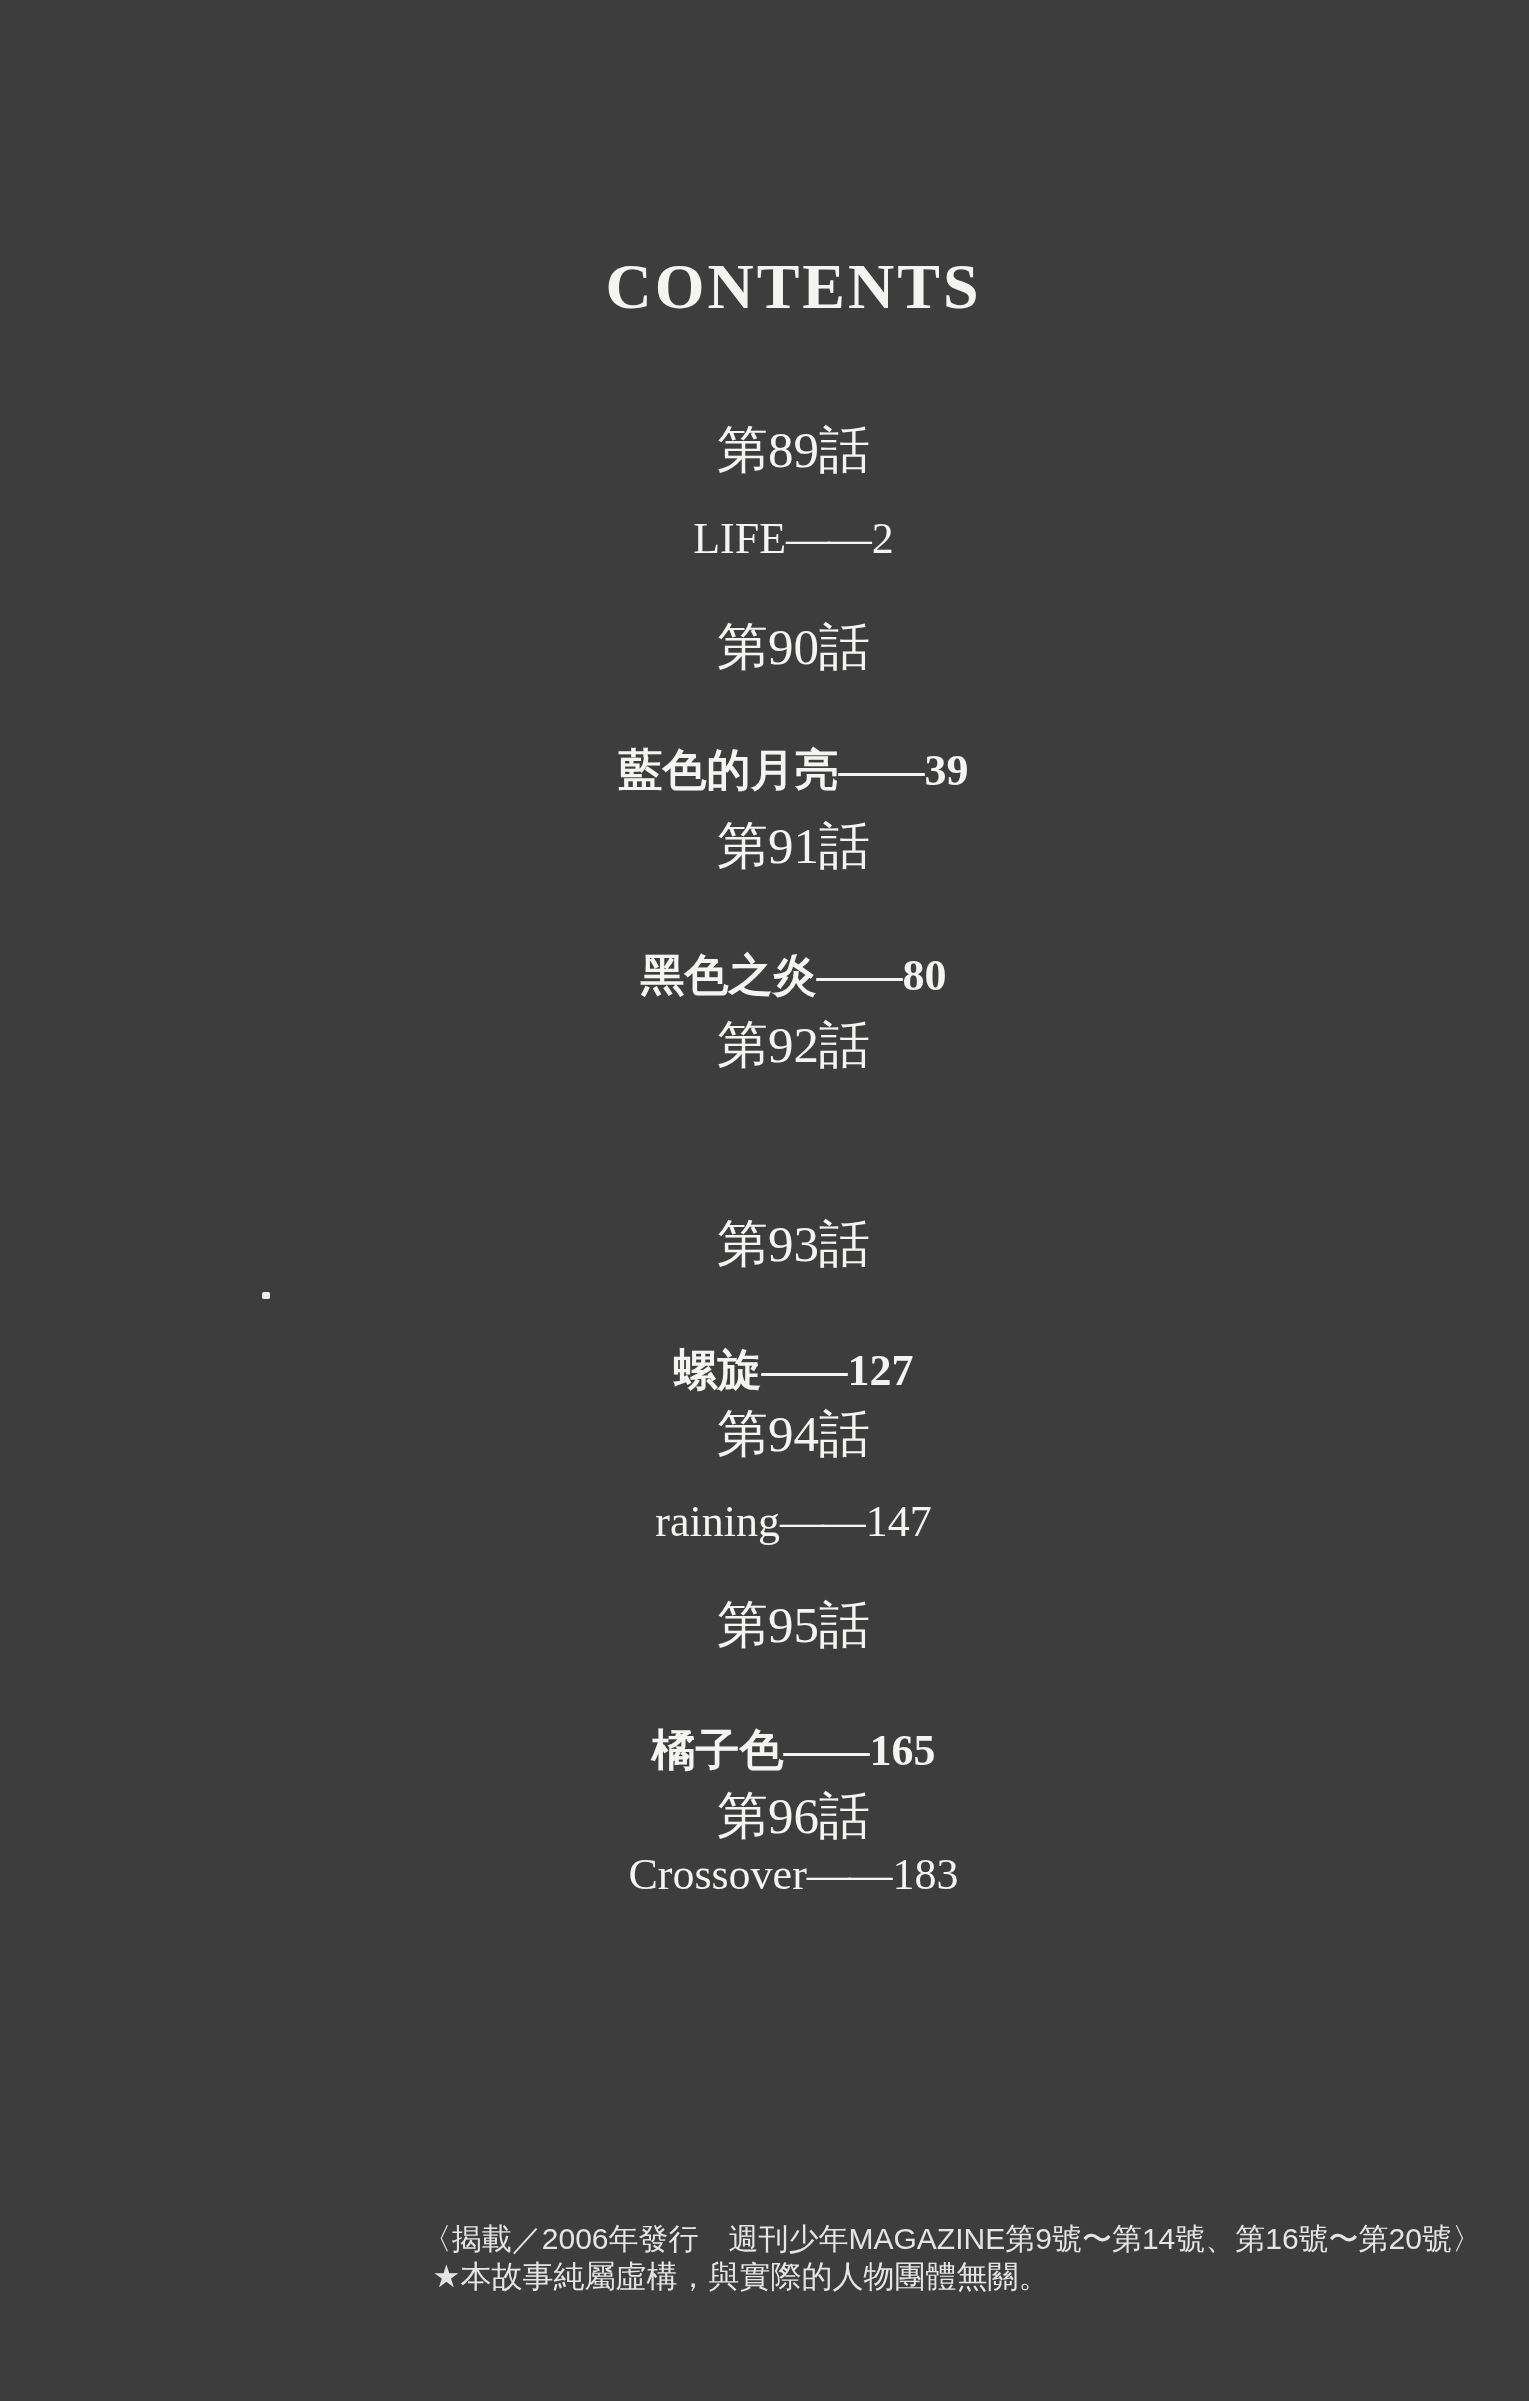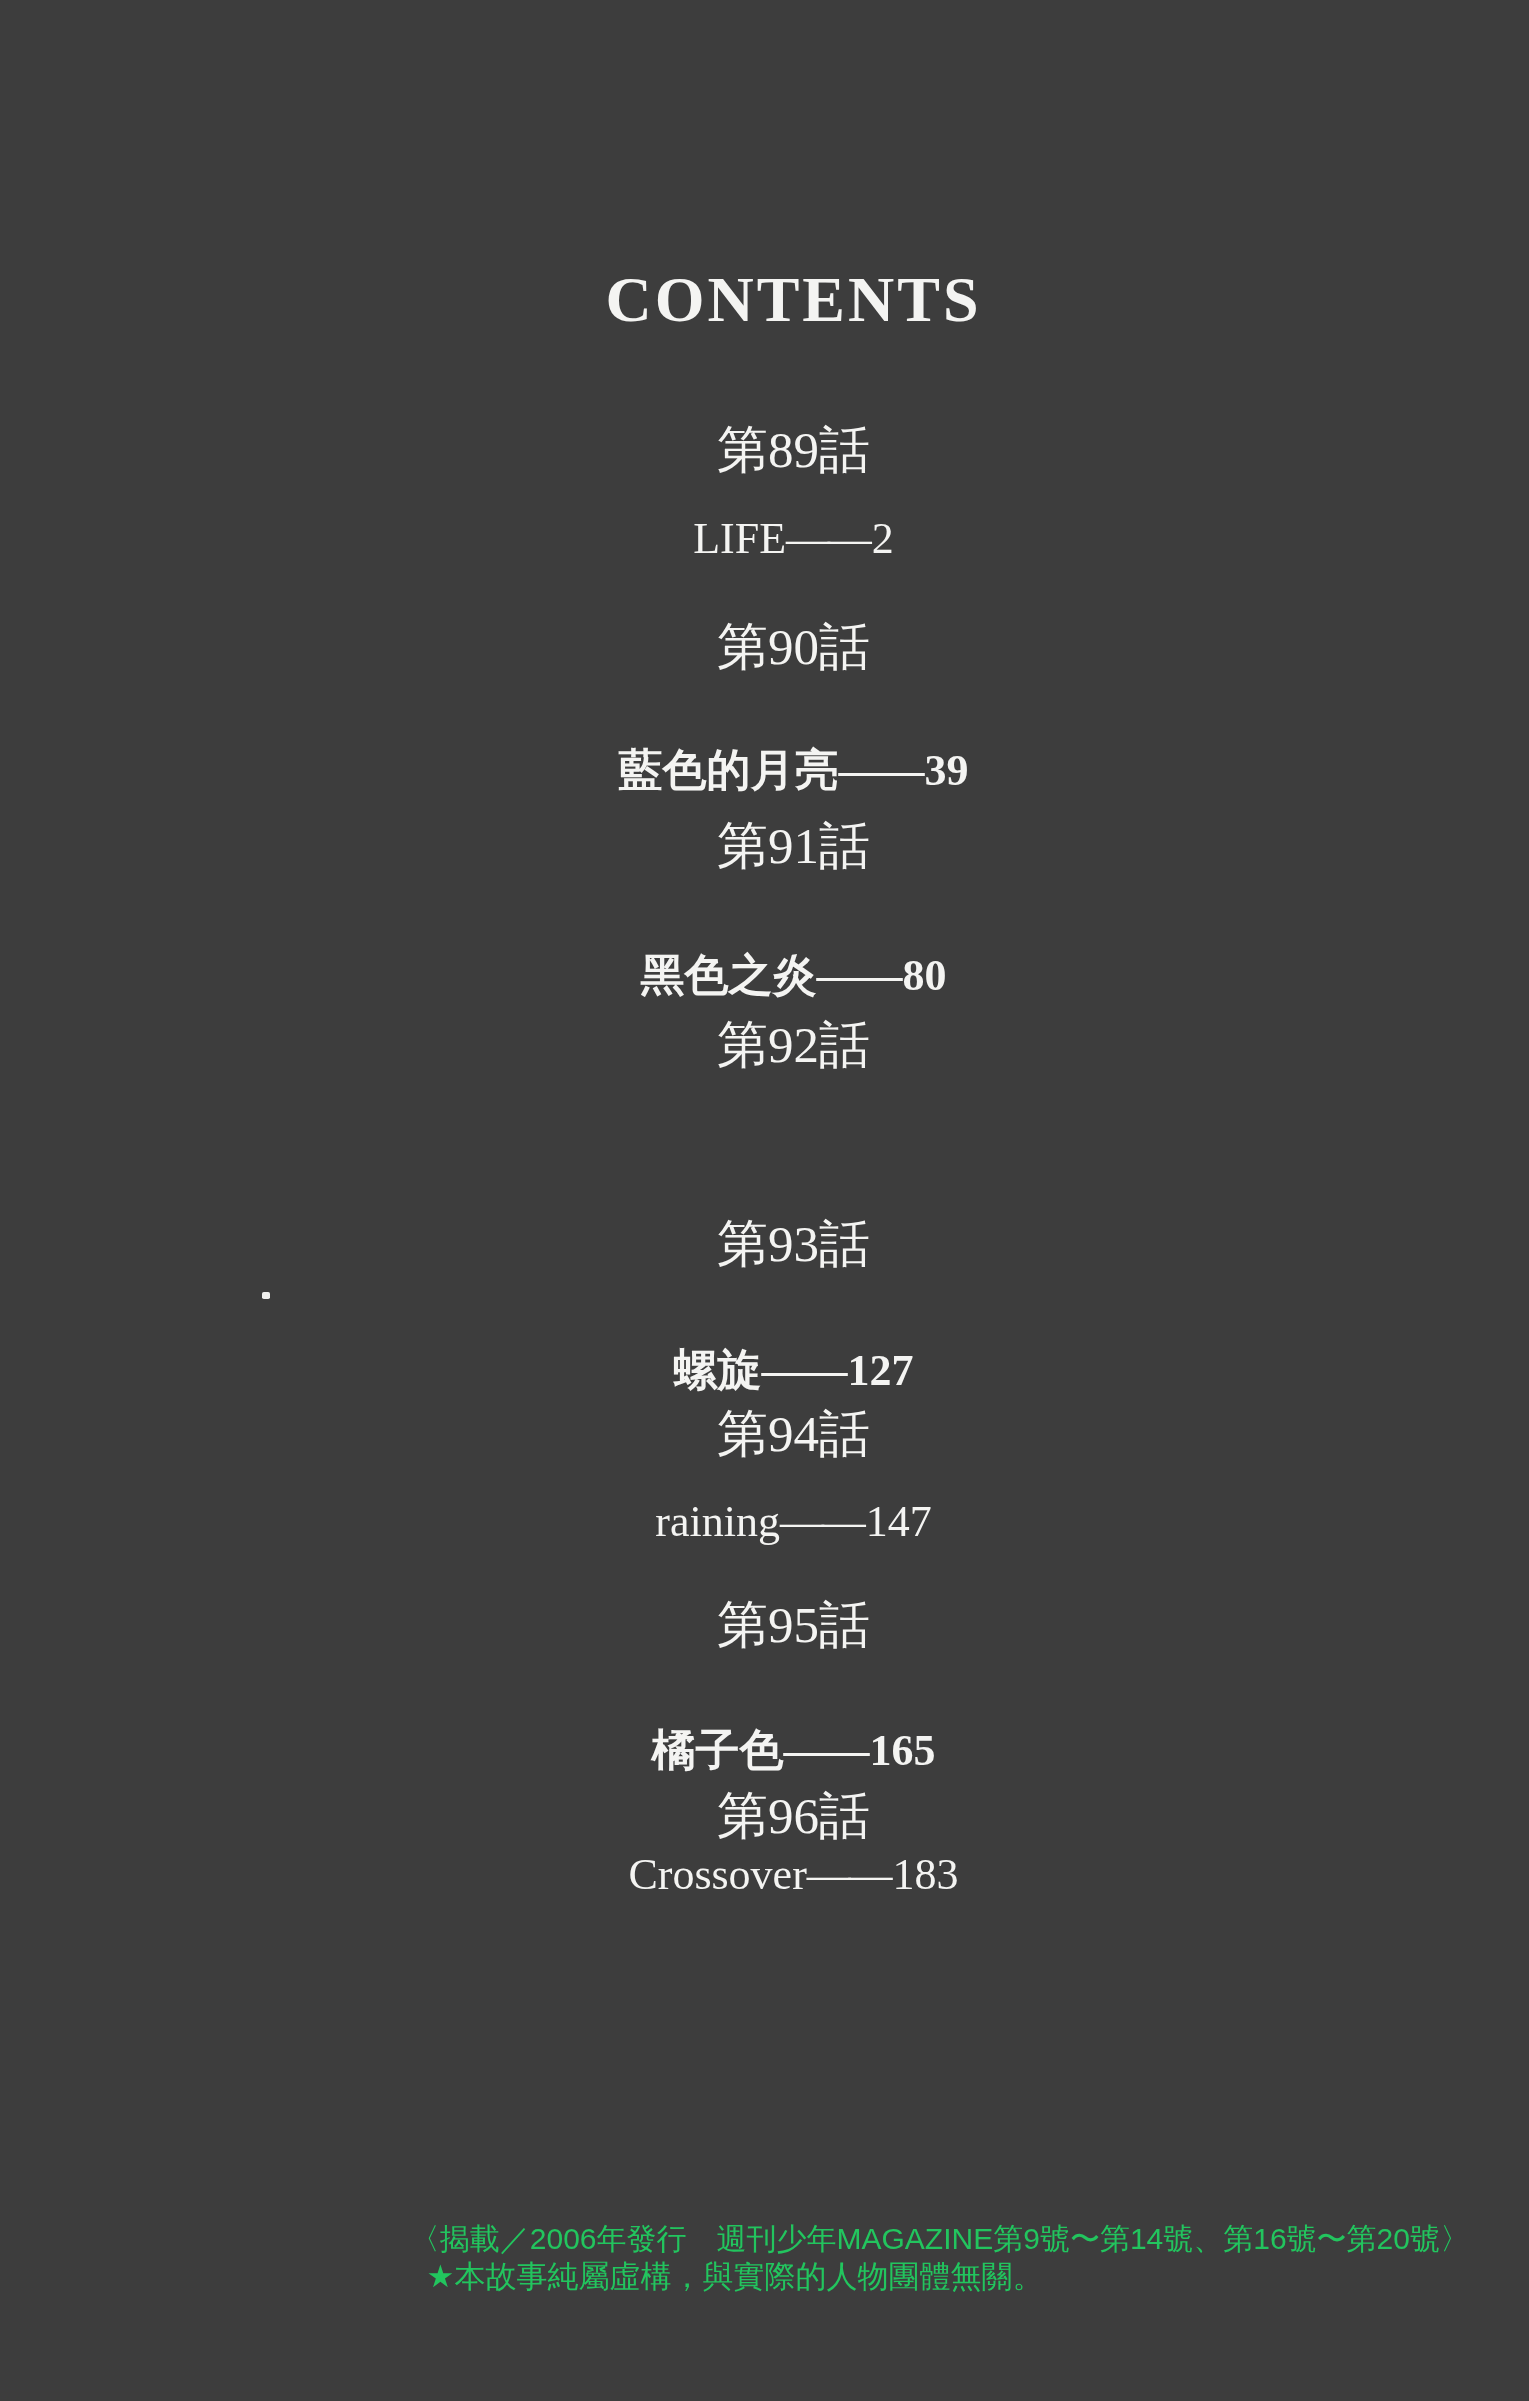--- a/index.html
+++ b/index.html
@@ -22,44 +22,44 @@
     right: 0;
     text-align: center;
     line-height: 1;
     white-space: nowrap;
     color: #f4f4f2;
   }
   .contents-title {
     font-size: 64px;
     font-weight: 700;
     letter-spacing: 3px;
-    margin: 17px;
+    margin: 4px;
   }
   .chapter {
     font-size: 51px;
     font-weight: 400;
   }
   .title-line {
     font-size: 44px;
   }
   .title-line.cjk { font-weight: 700; margin-top: 36px; }
   .title-line.latin { font-weight: 400; }
   .leader {
     letter-spacing: -0.05em;
     margin-right: 0.05em;
   }
   .footer-line {
     position: absolute;
     left: 0;
-    right: 59px;
+    right: 47px;
     text-align: right;
     line-height: 1.2;
     white-space: nowrap;
     font-family: "Liberation Sans", "DejaVu Sans", sans-serif;
-    color: #22c55e;
+    color: #e5e5e5;
   }
   .footer-publication { font-size: 30px; }
   .footer-disclaimer  { font-size: 31px; text-align: center; }
   .scan-dot {
     position: absolute;
     left: 262px;
     top: 1292px;
     width: 8px;
     height: 6.7px;
     background: #efefed;

